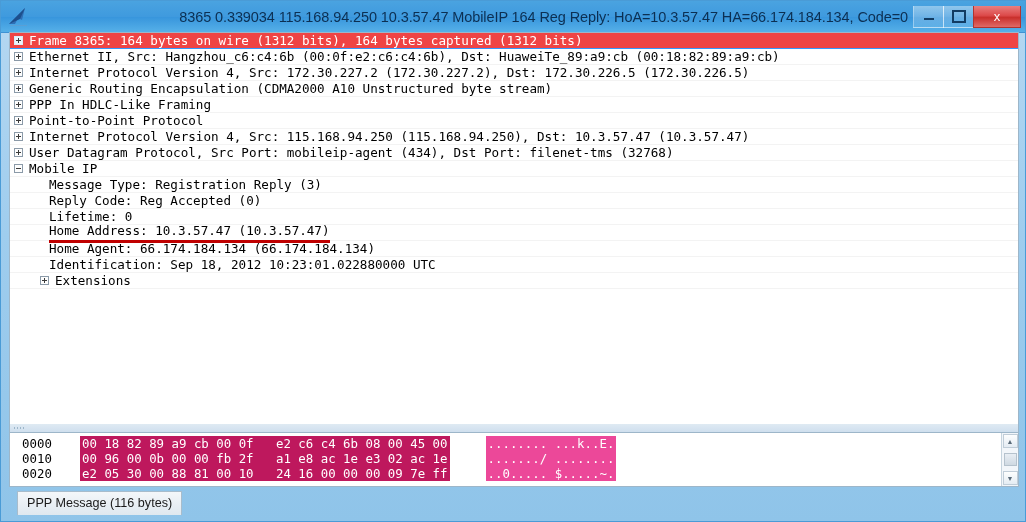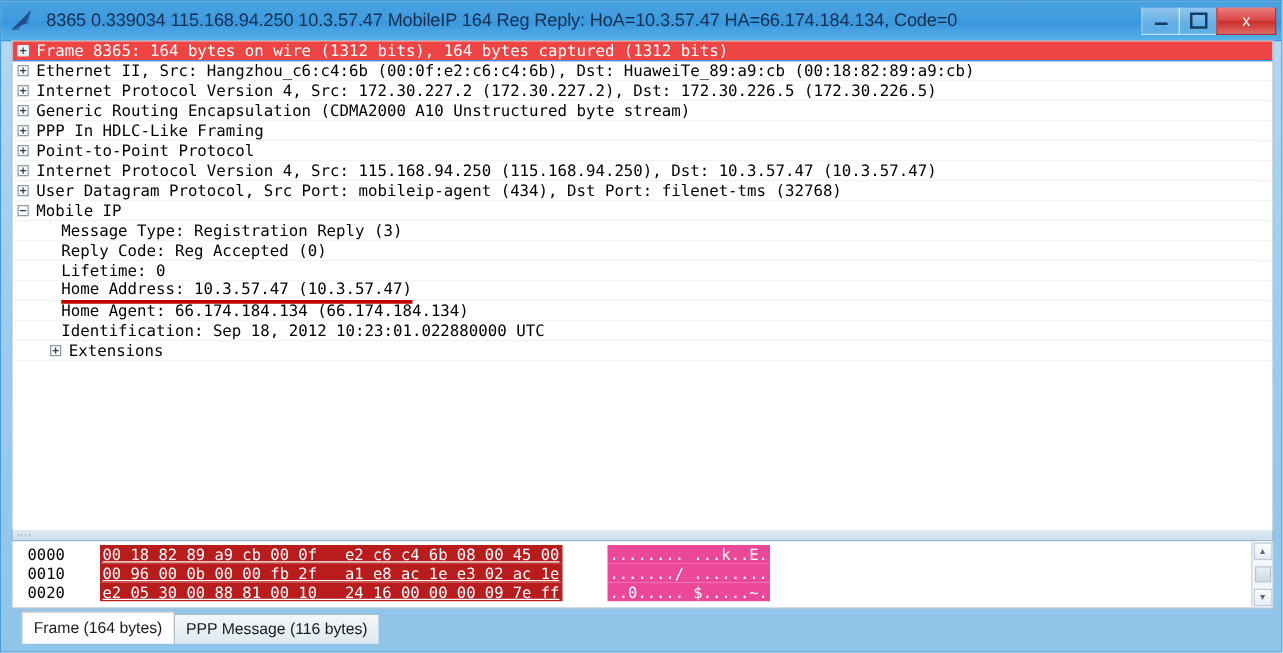--- a/index.html
+++ b/index.html
@@ -38,21 +38,21 @@
     width: 30px;
     height: 28px;
     margin-left: 6px;
     flex: 0 0 auto;
     position: relative;
   }
   .app-icon svg { display:block; margin-top:4px; }
 
   .title-text {
     flex: 1 1 auto;
-    text-align: left;
+    text-align: right;
     font-size: 14.5px;
     color: #0c2f52;
     white-space: nowrap;
     overflow: hidden;
     text-overflow: ellipsis;
     letter-spacing: -0.1px;
     padding-right: 6px;
   }
 
   .win-buttons {
@@ -199,25 +199,24 @@
     padding: 3px 0 0 12px;
     font-family: "DejaVu Sans Mono", "Liberation Mono", monospace;
     font-size: 12.4px;
     line-height: 15px;
     white-space: pre;
     overflow: hidden;
   }
   .hex-line { display: flex; height: 15px; align-items: center; }
   .hex-off { color: #000000; width: 58px; flex: 0 0 auto; }
   .hex-bytes {
-    background: #b91c1c;
+    background: #be185d;
     color: #ffffff;
     padding: 0 2px;
     flex: 0 0 auto;
-    text-decoration: underline;
   }
   .hex-gap { width: 36px; flex: 0 0 auto; }
   .hex-ascii {
     background: #ec4899;
     color: #ffffff;
     padding: 0 2px;
     flex: 0 0 auto;
   }
   .hex-scroll {
     width: 17px;
@@ -375,18 +374,17 @@
     <div class="hex-pane">
       <div class="hex-body" id="hex-body"><div class="hex-line"><span class="hex-off">0000</span><span class="hex-bytes">00 18 82 89 a9 cb 00 0f   e2 c6 c4 6b 08 00 45 00</span><span class="hex-gap"></span><span class="hex-ascii">........ ...k..E.</span></div><div class="hex-line"><span class="hex-off">0010</span><span class="hex-bytes">00 96 00 0b 00 00 fb 2f   a1 e8 ac 1e e3 02 ac 1e</span><span class="hex-gap"></span><span class="hex-ascii">......./ ........</span></div><div class="hex-line"><span class="hex-off">0020</span><span class="hex-bytes">e2 05 30 00 88 81 00 10   24 16 00 00 00 09 7e ff</span><span class="hex-gap"></span><span class="hex-ascii">..0..... $.....~.</span></div></div>
       <div class="hex-scroll">
         <div class="sb-arrow">▲</div>
         <div class="sb-thumb"></div>
         <div class="sb-arrow">▼</div>
       </div>
     </div>
 
     <div class="tabbar" id="tabbar">
-        <div class="tab active">Frame (164 bytes)</div>
         <div class="tab">PPP Message (116 bytes)</div>
       </div>
 
   </div>
 </div>
 
 </body></html>

